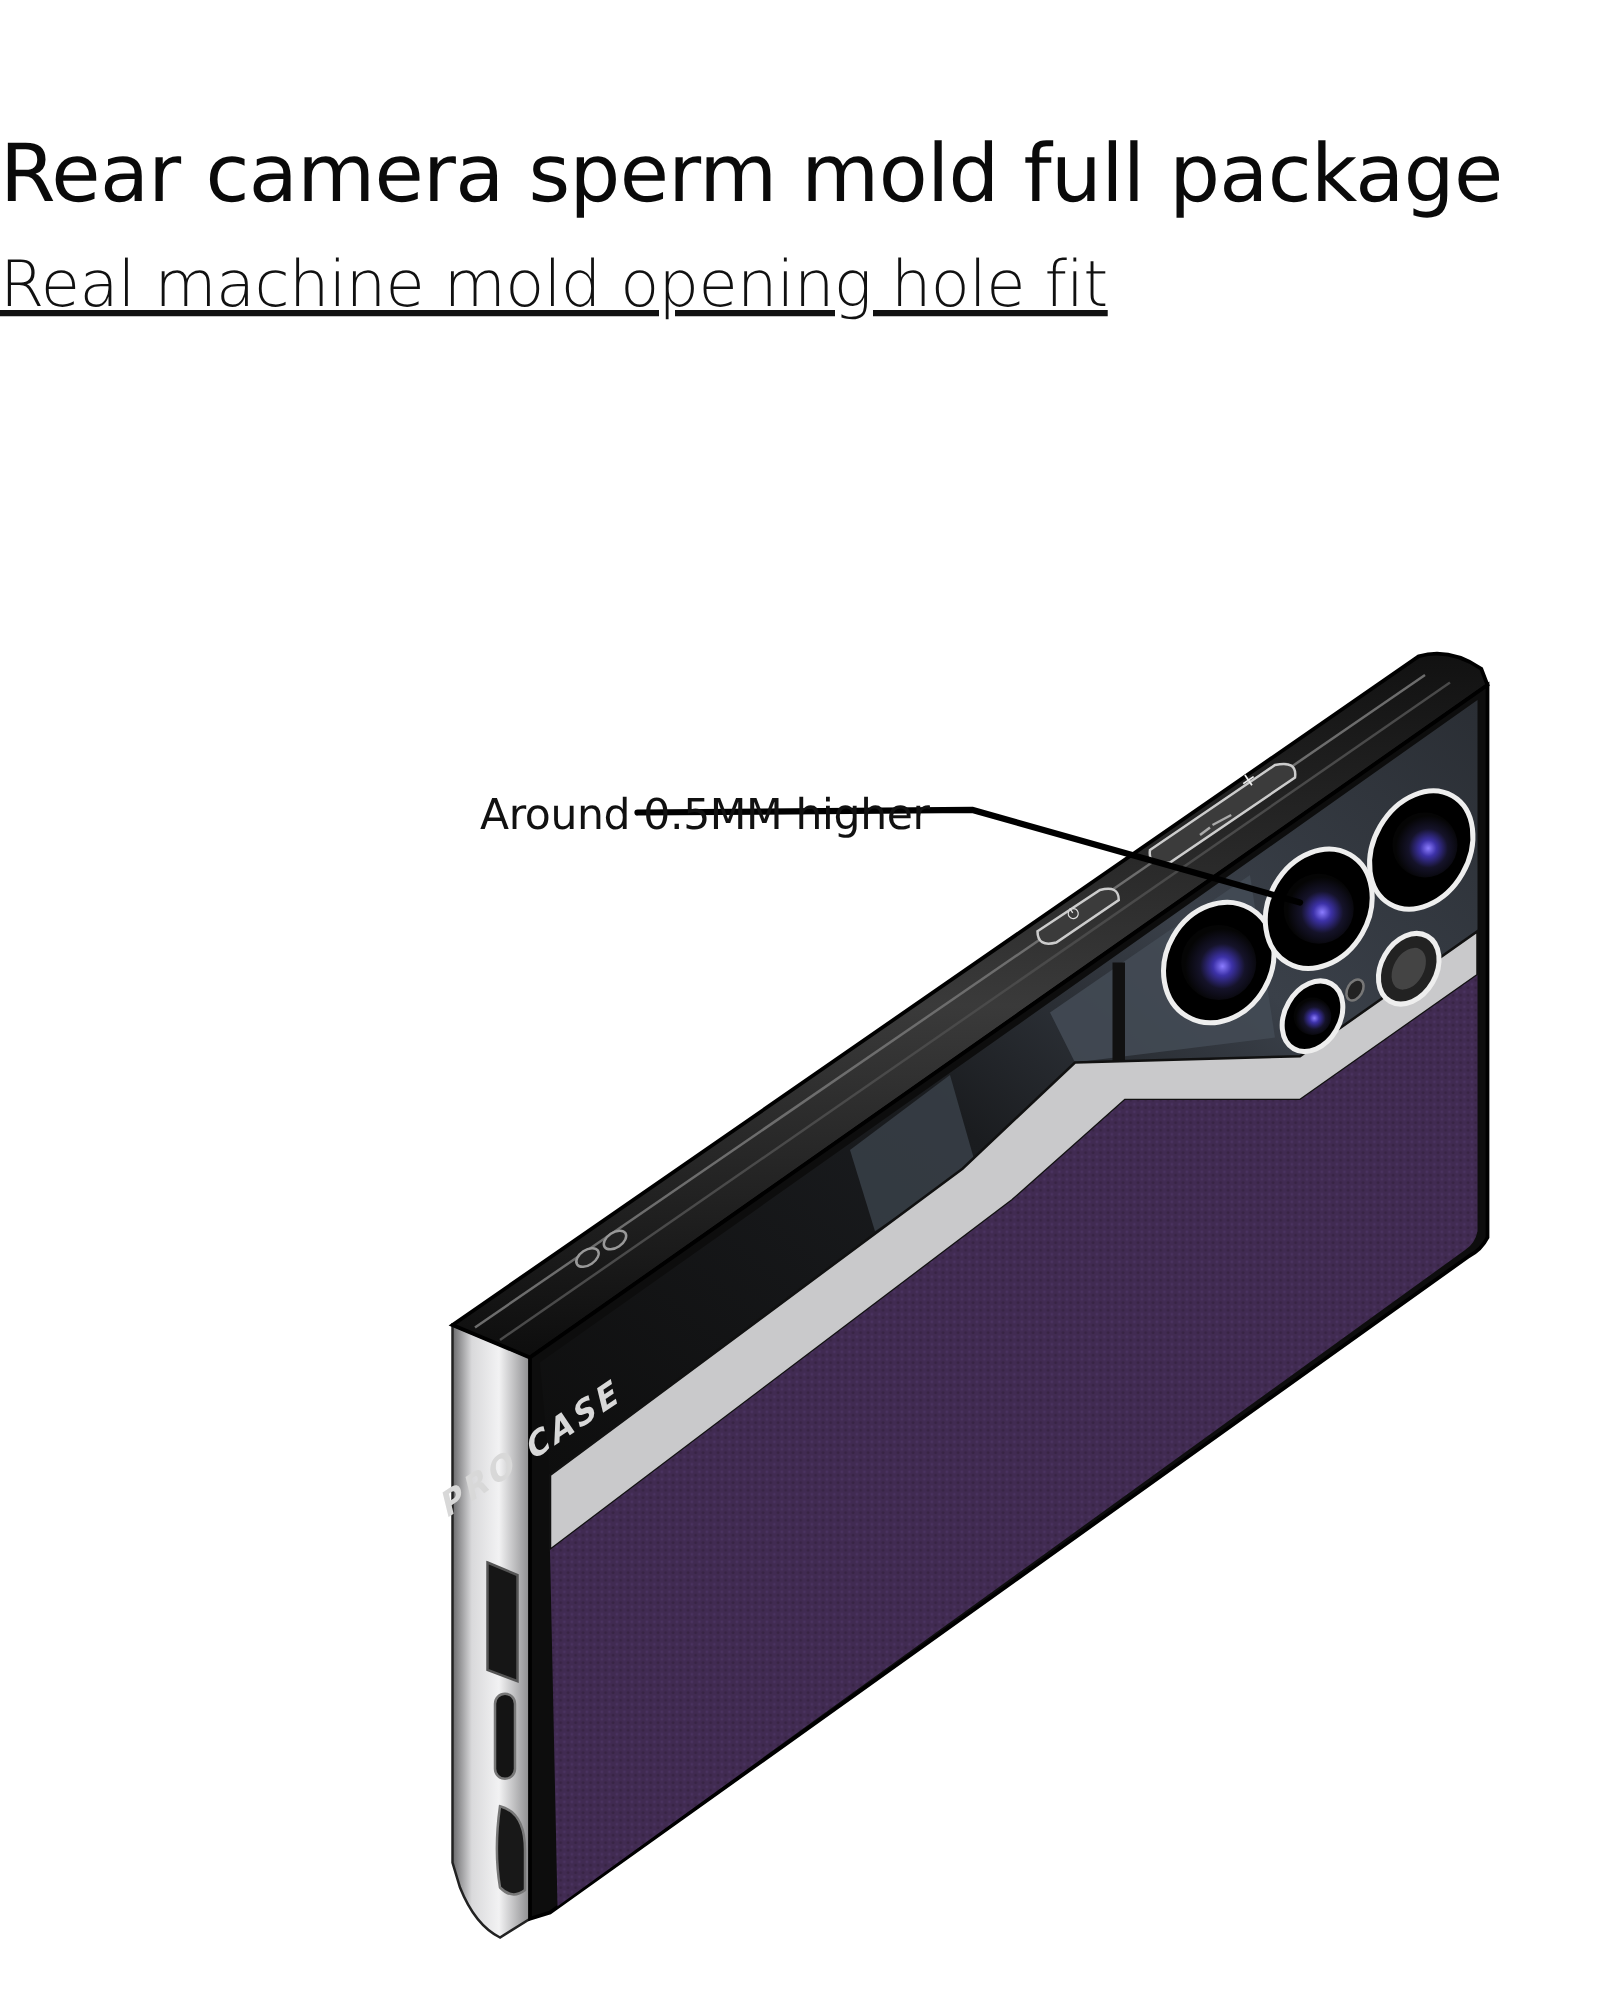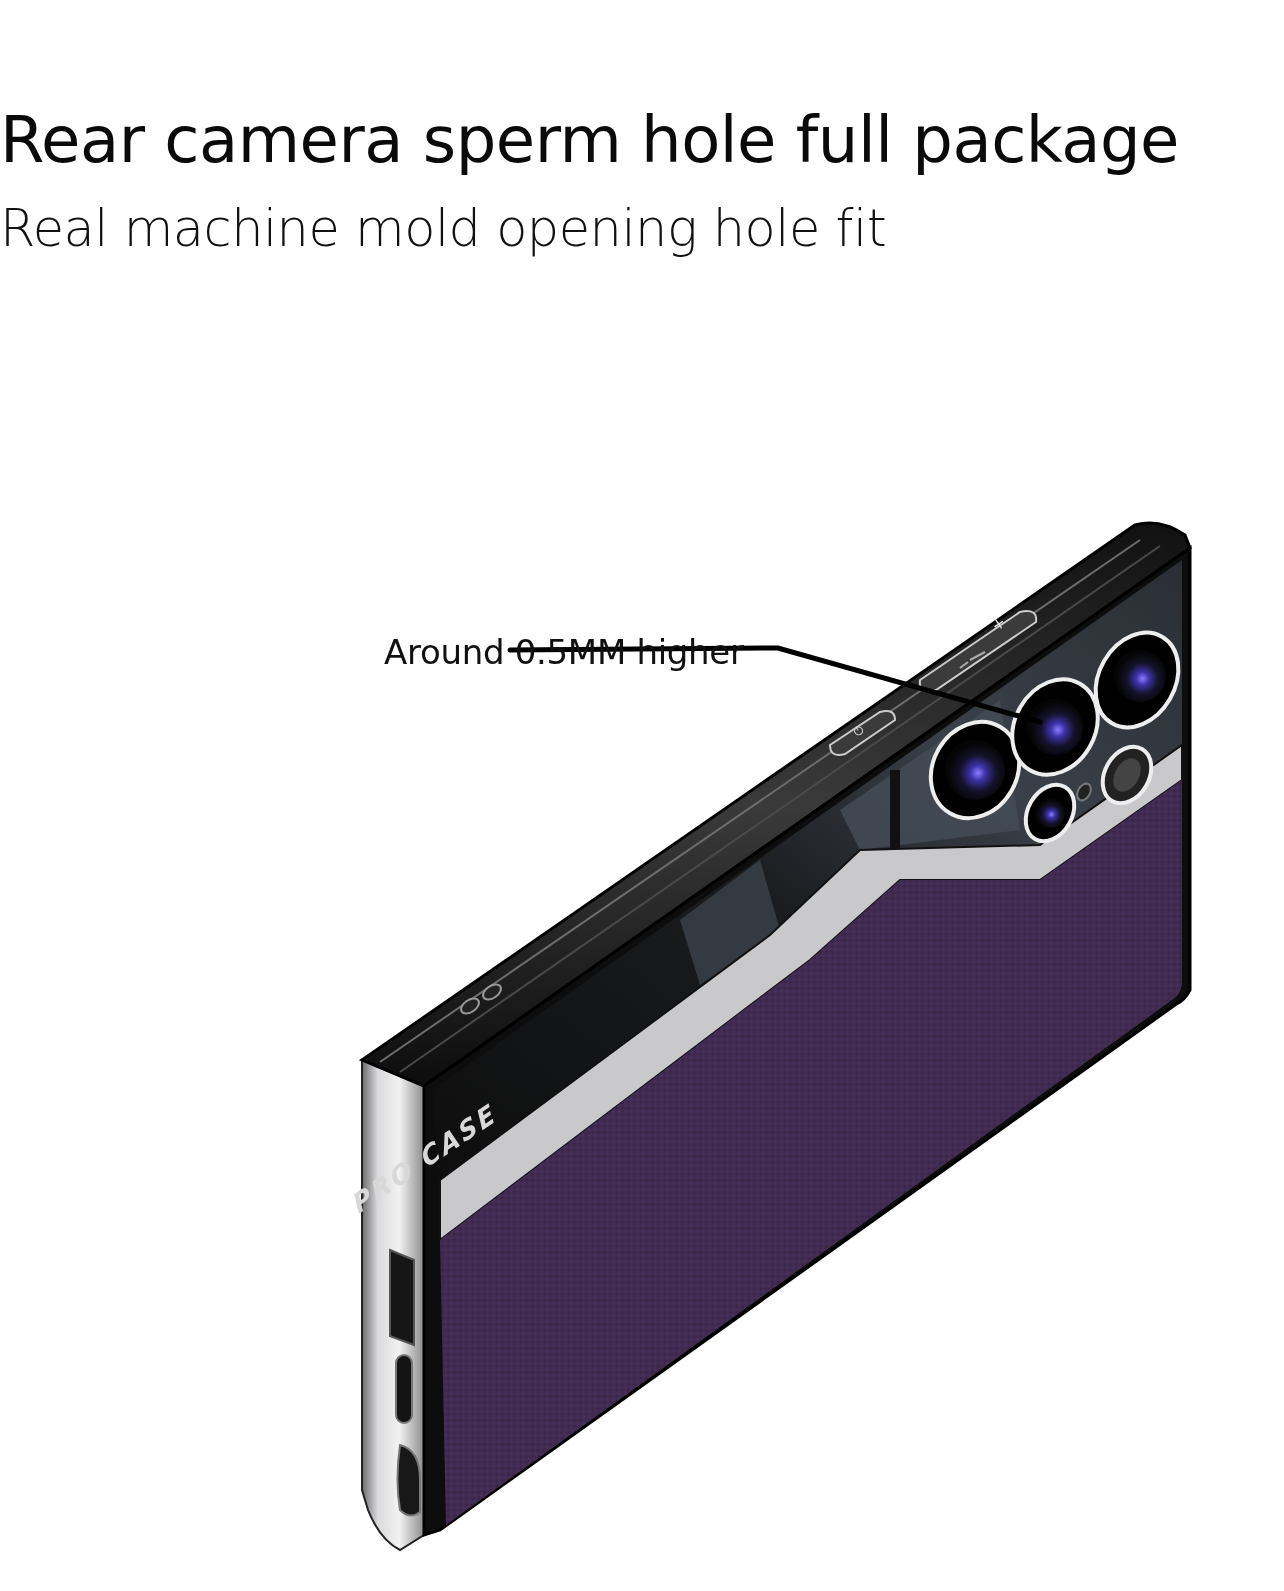--- a/index.html
+++ b/index.html
@@ -1,26 +1,26 @@
 <!DOCTYPE html>
 <html><head>
 <meta charset="utf-8">
 <style>
   html, body { margin:0; padding:0; background:#ffffff; }
   body { width:1284px; height:1591px; position:relative; overflow:hidden; font-family:"DejaVu Sans", "Liberation Sans", sans-serif; }
   .title { position:absolute; left:0; top:100px; font-size:64px; line-height:80px; color:#0a0a0a; letter-spacing:-0.5px; white-space:nowrap; }
-  .subtitle { position:absolute; left:0; top:196px; font-size:51px; line-height:66px; color:#111; font-weight:300; letter-spacing:-0.5px; white-space:nowrap; }
+  .subtitle { position:absolute; left:0; top:196px; font-size:51px; line-height:66px; color:#111; font-weight:300; letter-spacing:-0.5px; white-space:nowrap;text-decoration:underline; }
   .callout { position:absolute; left:384px; top:599px; font-size:34px; line-height:42px; color:#111; white-space:nowrap; letter-spacing:-0.3px;margin-top:32px; }
   svg.phone { position:absolute; left:0; top:0; }
   .brand-text { font-family:"DejaVu Sans", sans-serif; font-style:italic; font-weight:bold; letter-spacing:3px; }
 </style>
 </head>
 <body>
 
-<div class="title">Rear camera sperm hole full package</div>
+<div class="title">Rear camera sperm mold full package</div>
 <div class="subtitle">Real machine mold opening hole fit</div>
 
 <svg class="phone" width="1284" height="1591" viewBox="0 0 1284 1591" xmlns="http://www.w3.org/2000/svg">
   <defs>
     <linearGradient id="chromeSide" x1="0" y1="0" x2="1" y2="0">
       <stop offset="0" stop-color="#6a6a6c"></stop>
       <stop offset="0.25" stop-color="#d9d9db"></stop>
       <stop offset="0.6" stop-color="#f2f2f3"></stop>
       <stop offset="1" stop-color="#8c8c8e"></stop>
     </linearGradient>

